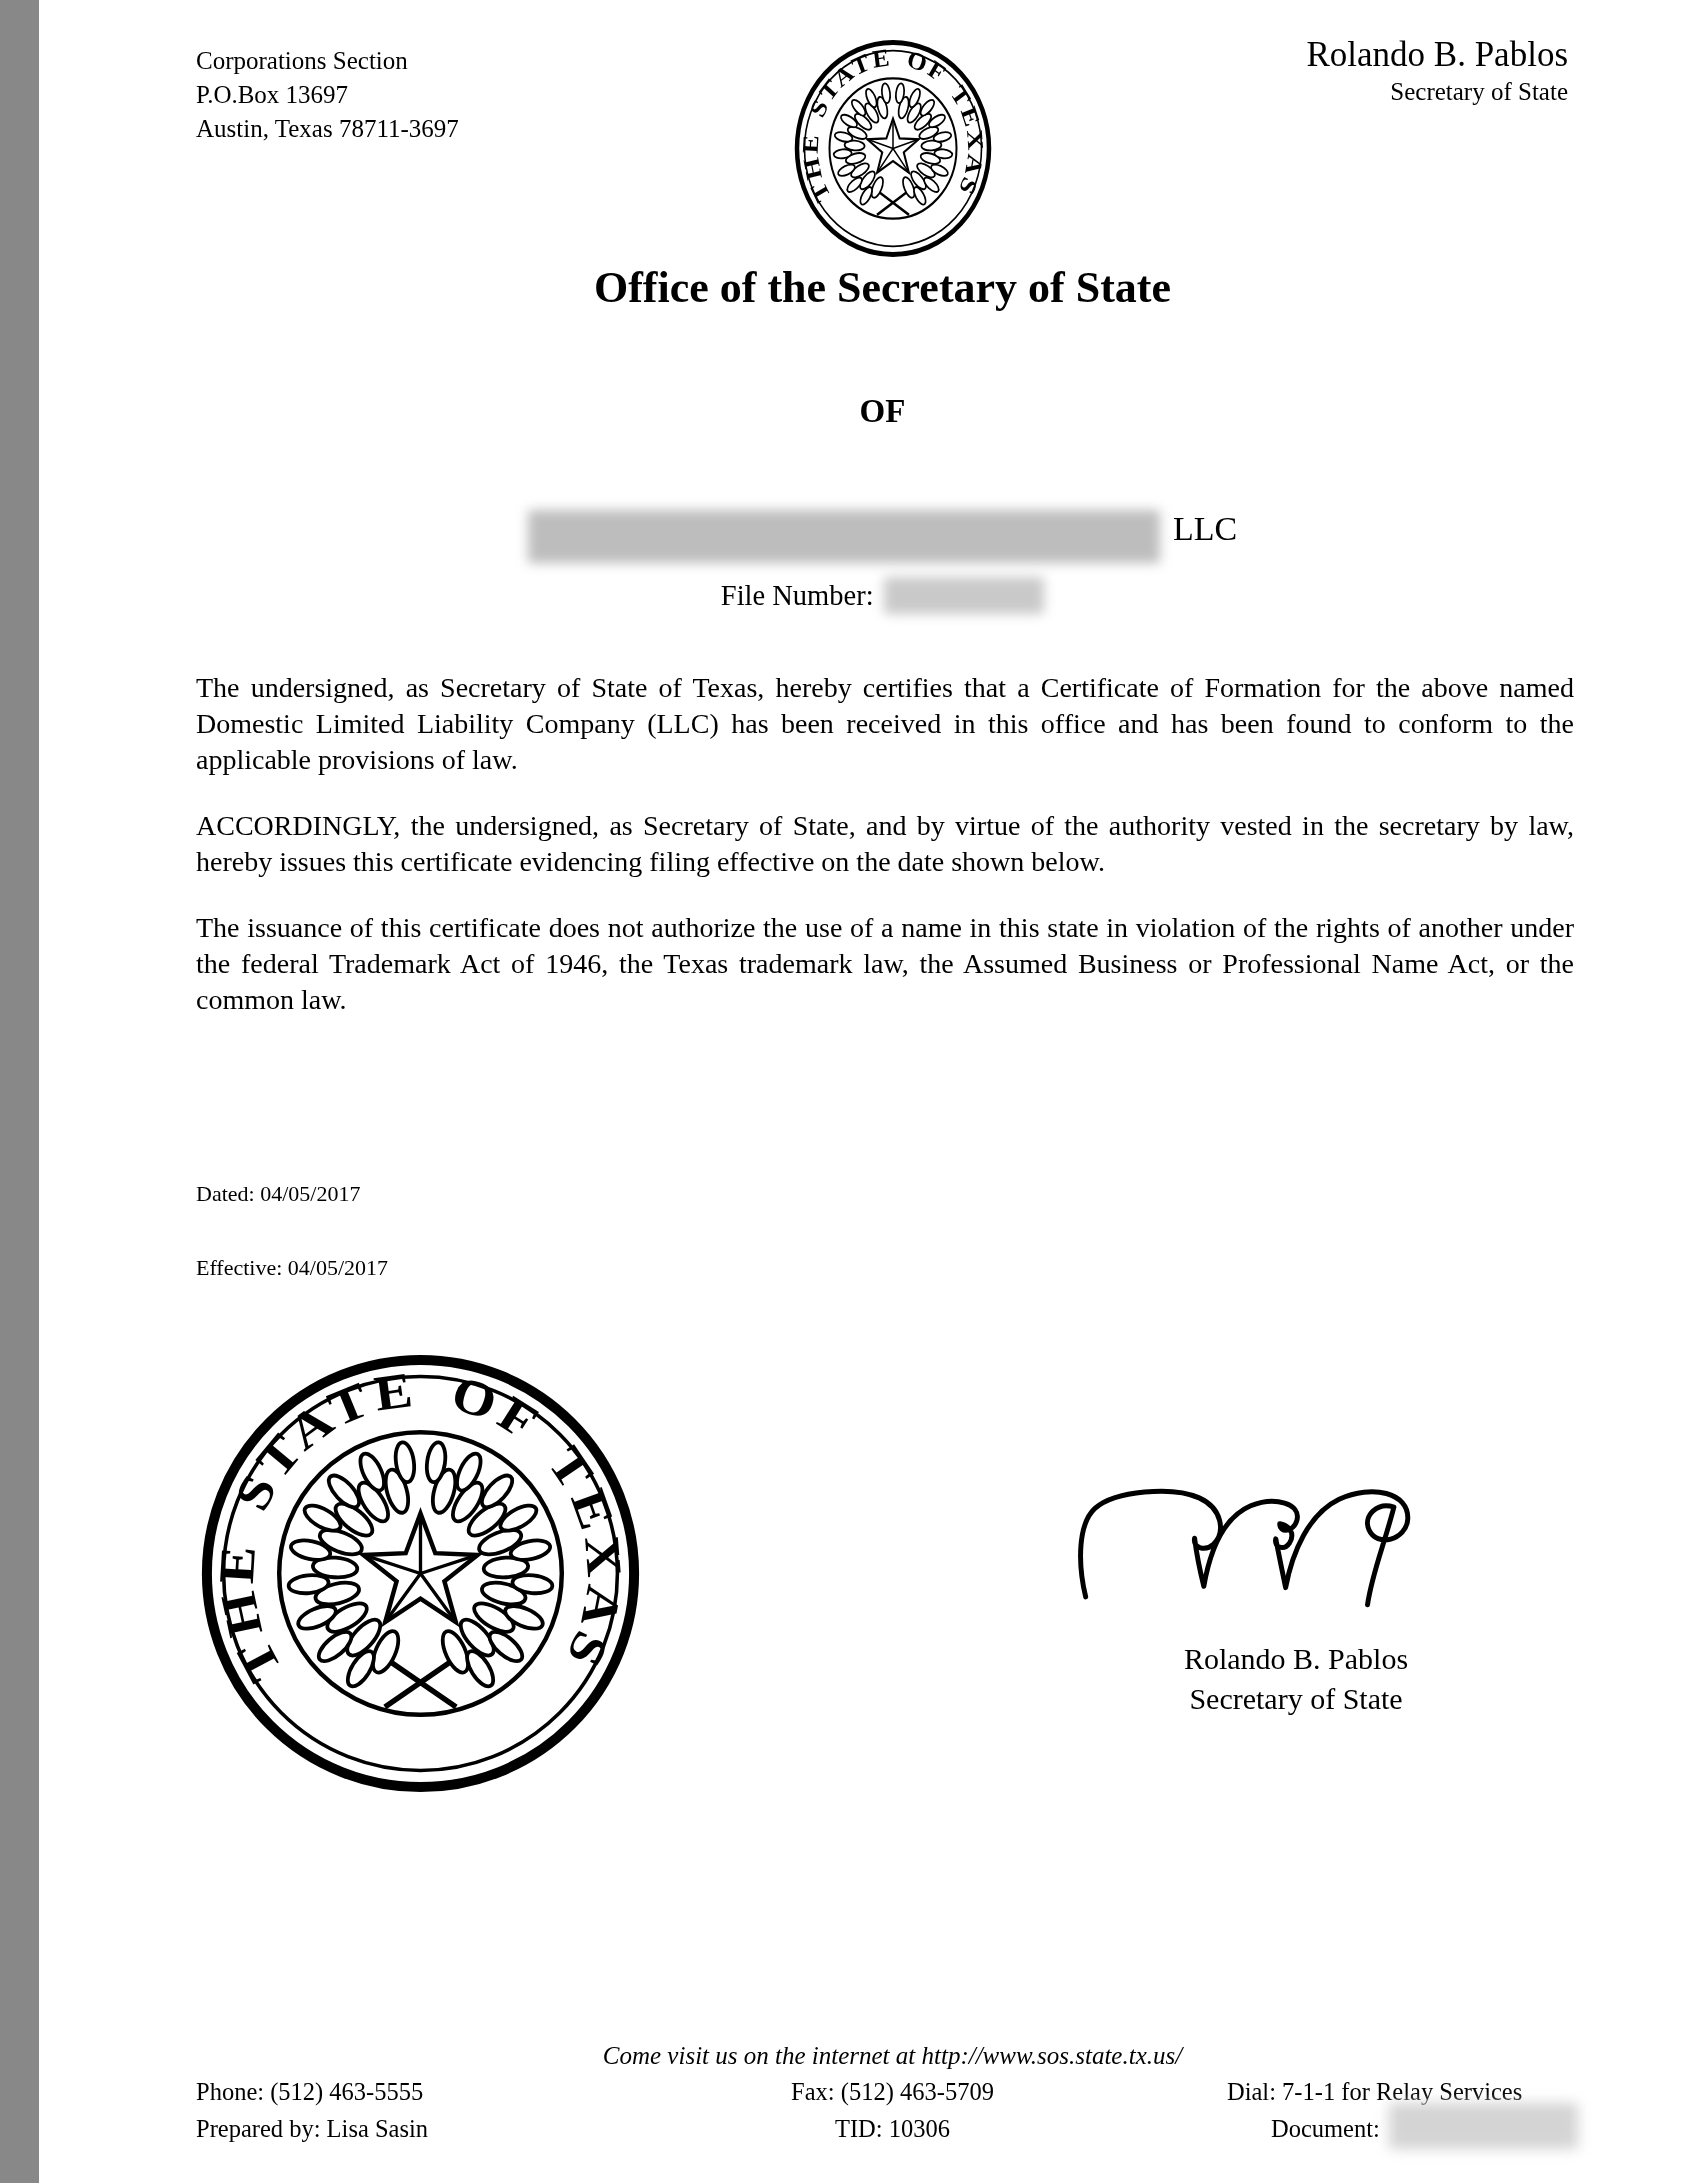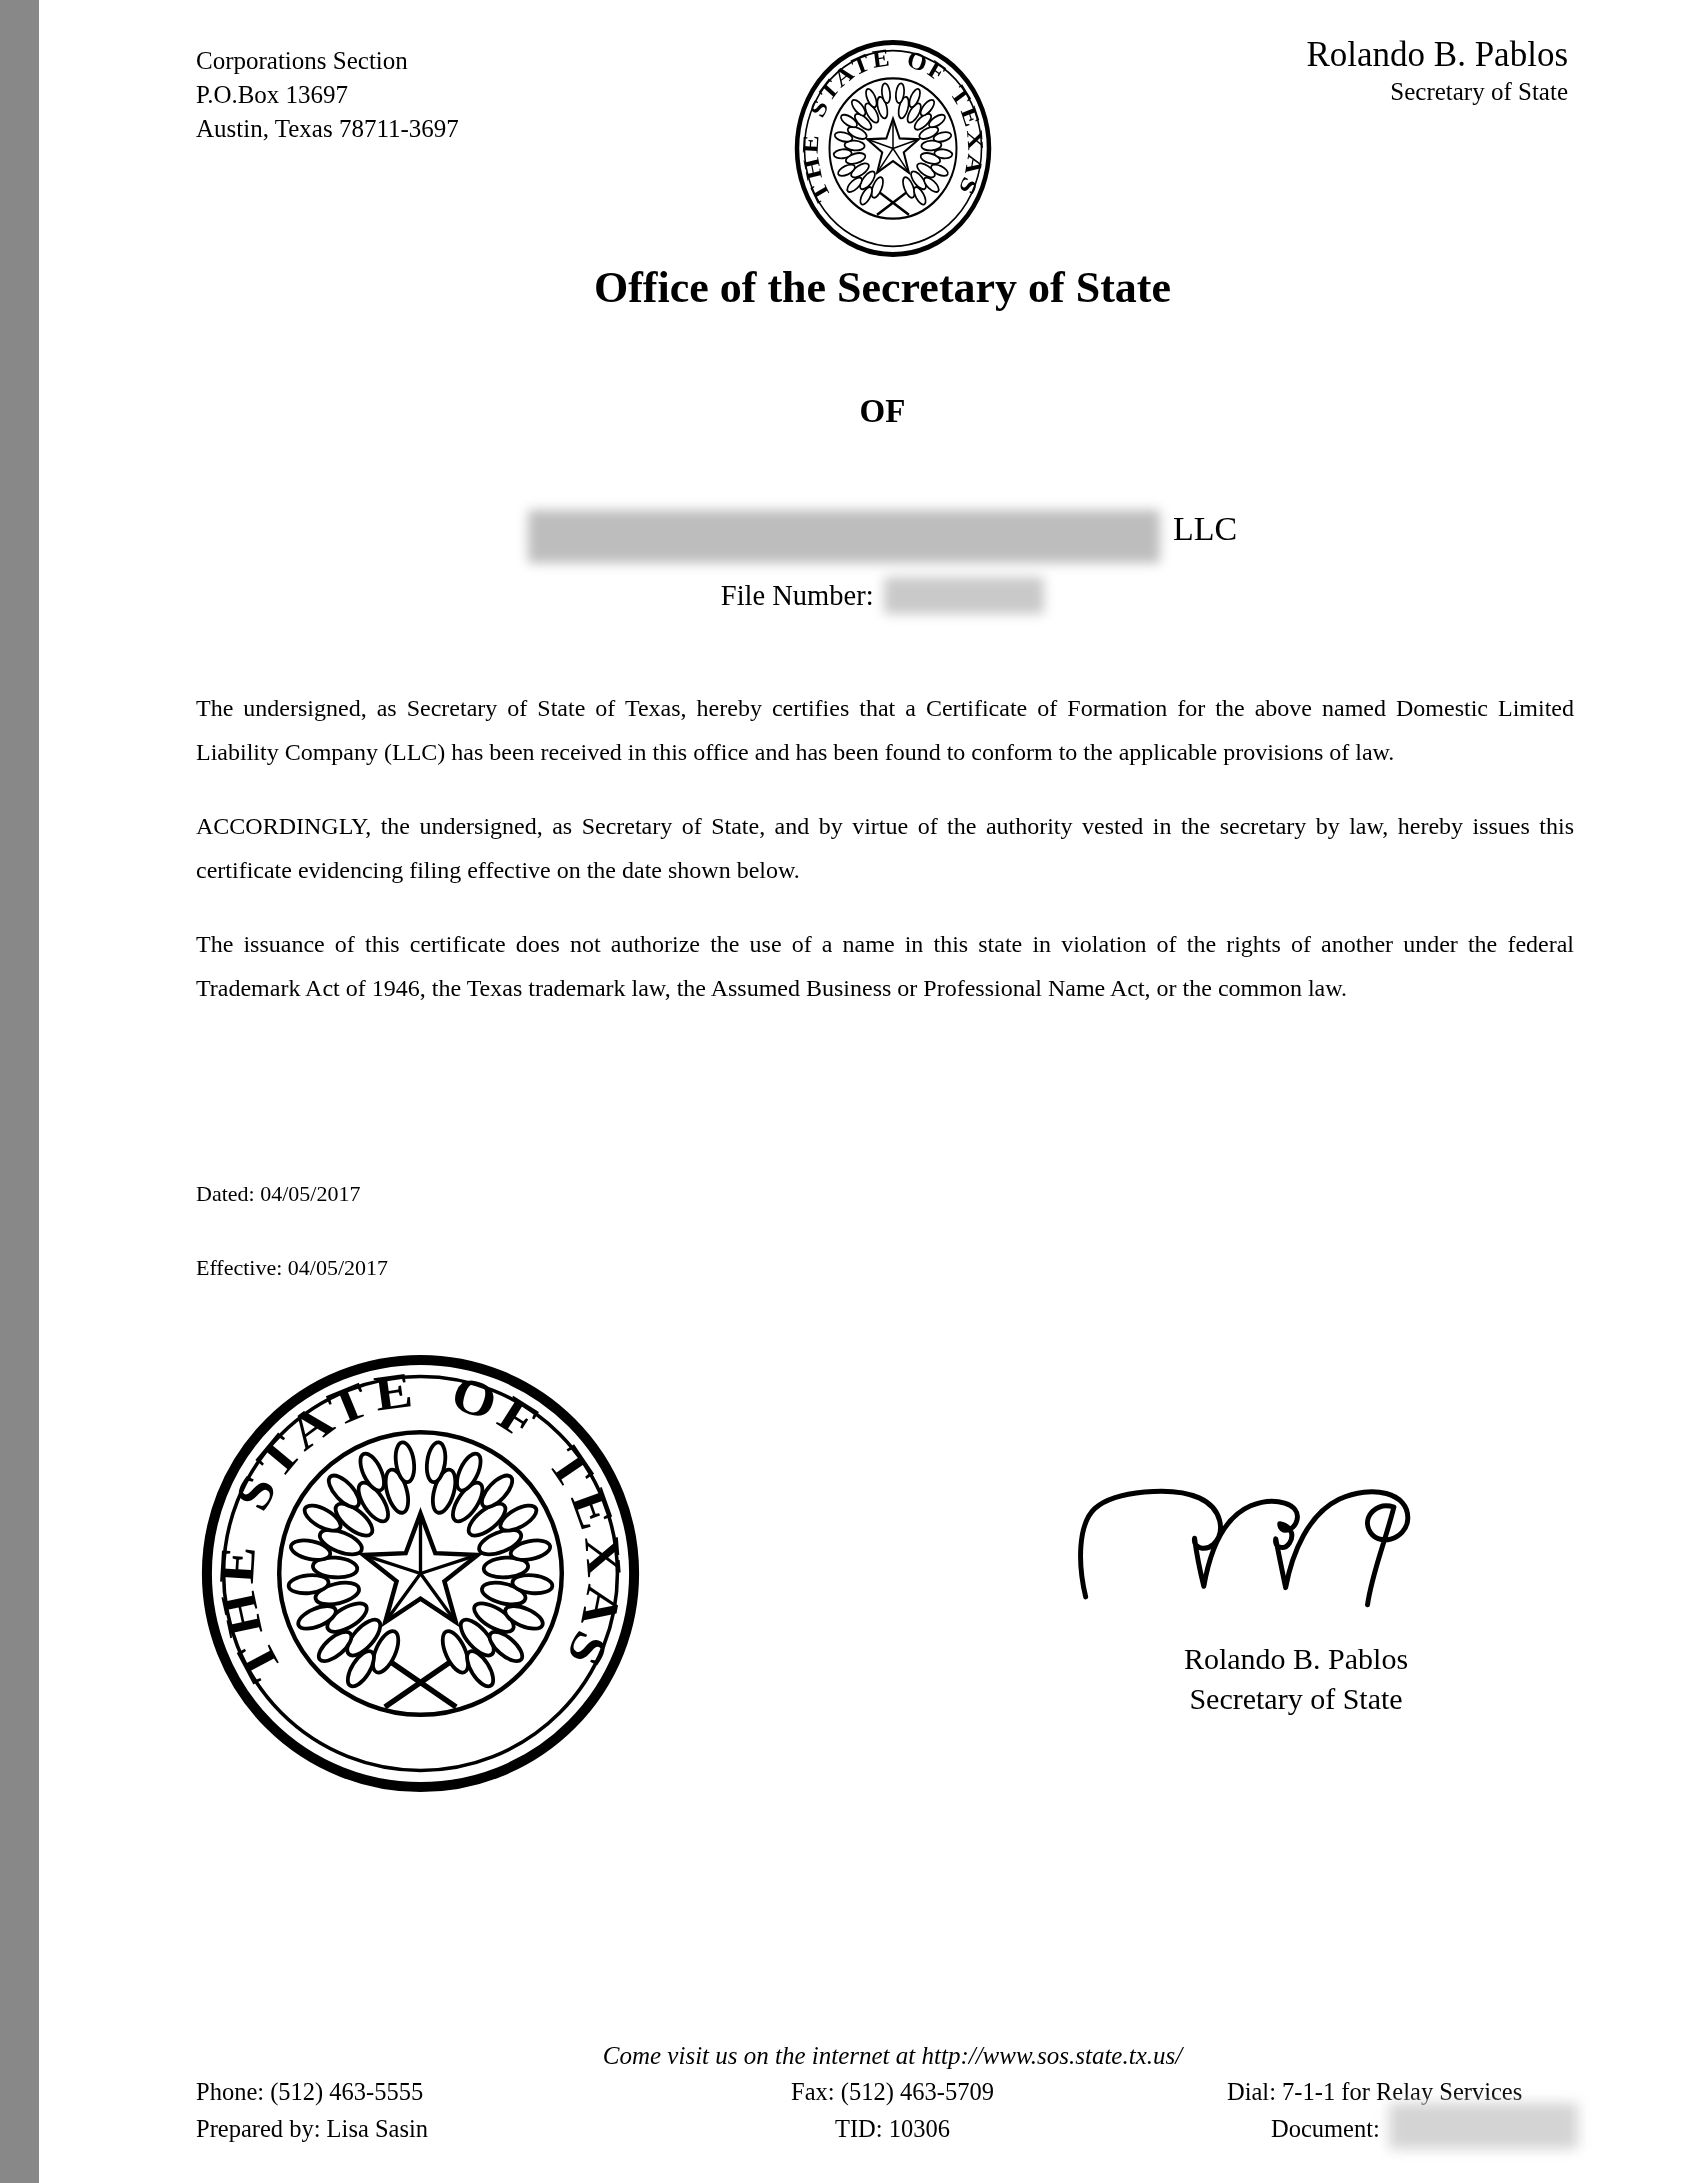--- a/index.html
+++ b/index.html
@@ -23,22 +23,22 @@
   .company-line{position:absolute;left:0;top:510px;width:100%;display:flex;
                 justify-content:center;align-items:flex-start;gap:13.2px;}
   .redact{background:#bdbdbd;border-radius:2.6px;filter:blur(6px);}
   .company-redact{width:632px;height:53px;}
   .company-suffix{font-size:34px;line-height:38px;margin-bottom:1.3px;}
   .file-line{position:absolute;left:0;top:577px;width:100%;display:flex;
              justify-content:center;align-items:center;gap:10.6px;font-size:28.5px;}
   .file-redact{width:160px;height:37px;background:#c9c9c9;}
 
   
-  .body-text{position:absolute;left:157px;top:686px;width:1378px;
-             font-size:24px;line-height:44px;text-align:justify;}
+  .body-text{position:absolute;left:157px;top:670px;width:1378px;
+             font-size:28px;line-height:36px;text-align:justify;}
   .body-text p{margin:0 0 30px 0;}
   .date-line{position:absolute;left:157px;font-size:22px;}
   .dated{top:1181px;} .effective{top:1255px;}
 
   
   svg.seal text{font-family:"Liberation Serif",serif;font-weight:bold;}
   .seal-big-wrap{position:absolute;left:159px;top:1351px;}
 
   
   .sig-svg{position:absolute;left:1034px;top:1486px;}

